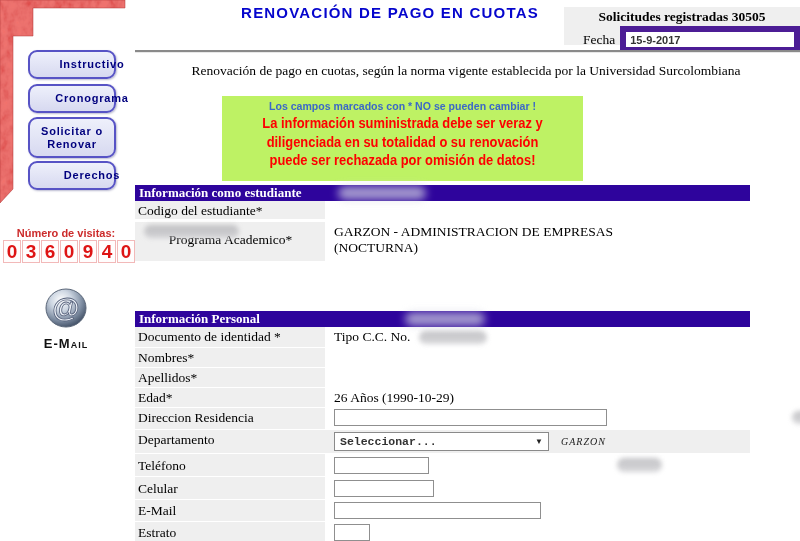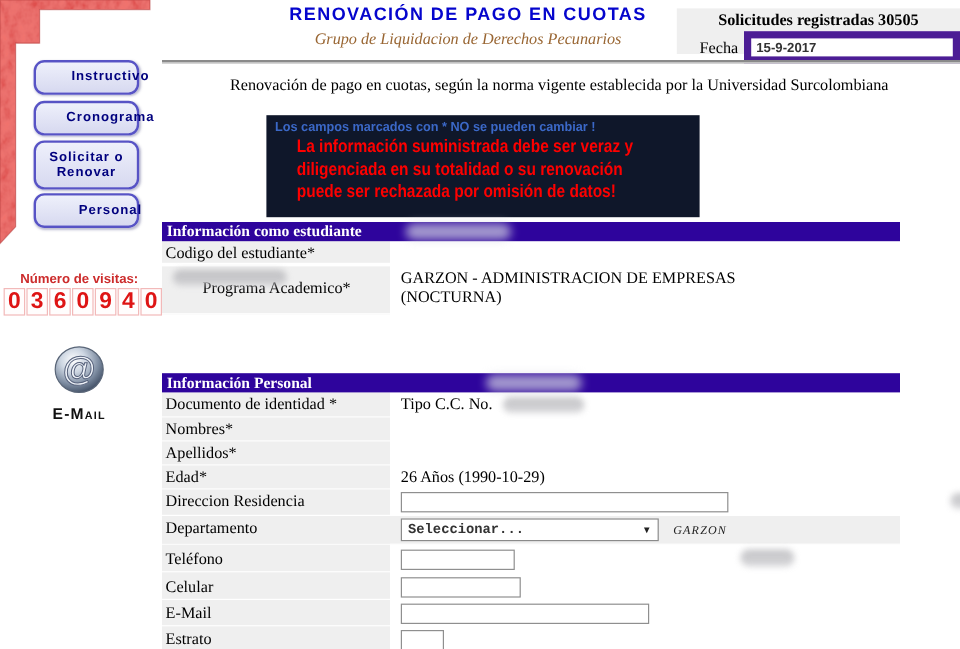--- a/index.html
+++ b/index.html
@@ -36,21 +36,21 @@
   #fecha-label{font-size:13.5px;margin-right:5px;}
   #fecha-input{width:168px;height:15px;border:6px solid #4c1d95;background:#fff;
           font-family:"Liberation Sans",sans-serif;font-weight:bold;font-size:11px;color:#333;
           padding:0 0 0 4px;}
   #head-rule{position:absolute;left:135px;top:50px;width:665px;height:2px;
           background:#8a8a8a;border-bottom:1px solid #e8e8e8;}
   #intro-text{position:absolute;left:135px;top:63px;width:662px;text-align:center;
           font-size:13.5px;}
   
   #warning-box{position:absolute;left:222px;top:96px;width:361px;height:85px;
-          background:#0f172a;box-sizing:border-box;padding-top:4px;text-align:left;}
+          background:#bef264;box-sizing:border-box;padding-top:4px;text-align:center;}
   #warning-line1{font-family:"Liberation Sans",sans-serif;font-weight:bold;font-size:11px;
           color:#3b68c7;transform:scaleX(.96);transform-origin:50% 0;}
   #warning-line2{font-family:"Liberation Sans",sans-serif;font-weight:bold;
           font-size:15px;line-height:18.5px;color:#fe0000;margin-top:2px;
           transform:scaleX(.86);transform-origin:50% 0;}
   
   .section{position:absolute;left:135px;width:615px;}
   .secbar{position:relative;height:16px;background:#2e049c;color:#fff;font-weight:bold;
           font-size:13px;line-height:15px;padding-left:4px;box-sizing:border-box;}
   .row{display:flex;box-sizing:border-box;}
@@ -96,21 +96,21 @@
   <div class="navbtn" style="top:50px;height:29px;">
     <span>Instructivo</span>
   </div>
   <div class="navbtn" style="top:84px;height:29px;">
     <span>Cronograma</span>
   </div>
   <div class="navbtn" style="top:117px;height:41px;padding:0 8px;">
     <span>Solicitar o Renovar</span>
   </div>
   <div class="navbtn" style="top:161px;height:29px;">
-    <span>Personal</span>
+    <span>Derechos</span>
   </div>
 
   <div id="visits-label">Número de visitas:</div>
   <div id="visits-digits">
     <span class="digit">0</span>
     <span class="digit">3</span>
     <span class="digit">6</span>
     <span class="digit">0</span>
     <span class="digit">9</span>
     <span class="digit">4</span>
@@ -127,21 +127,20 @@
           <stop offset="100%" stop-color="#3c4a60"></stop>
         </radialGradient>
       </defs>
       <ellipse cx="23" cy="21" rx="20" ry="19" fill="url(#gl)" stroke="#5a6678" stroke-width="1"></ellipse>
       <text x="23" y="30" text-anchor="middle" font-family="Liberation Sans, sans-serif" font-size="28" font-weight="bold" fill="#eef2f8" stroke="#55607a" stroke-width="0.8">@</text>
     </svg>
     <div id="email-label">E-Mail</div>
   </div>
 
   <div id="page-title">RENOVACIÓN DE PAGO EN CUOTAS</div>
-  <div id="page-subtitle">Grupo de Liquidacion de Derechos Pecunarios</div>
 
   <div id="topright-box">
     <div id="solicitudes">Solicitudes registradas 30505</div>
     <div id="fecha-row">
       <span id="fecha-label">Fecha</span>
       <input id="fecha-input" type="text" value="15-9-2017" style="">
     </div>
   </div>
 
   <div id="head-rule"></div>

